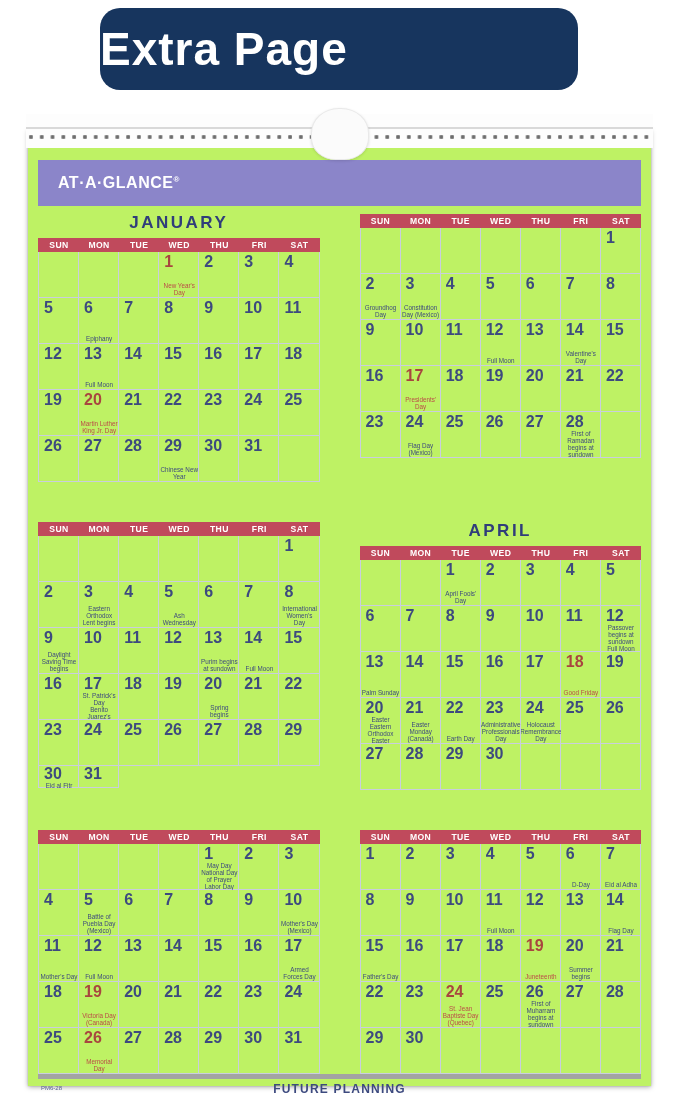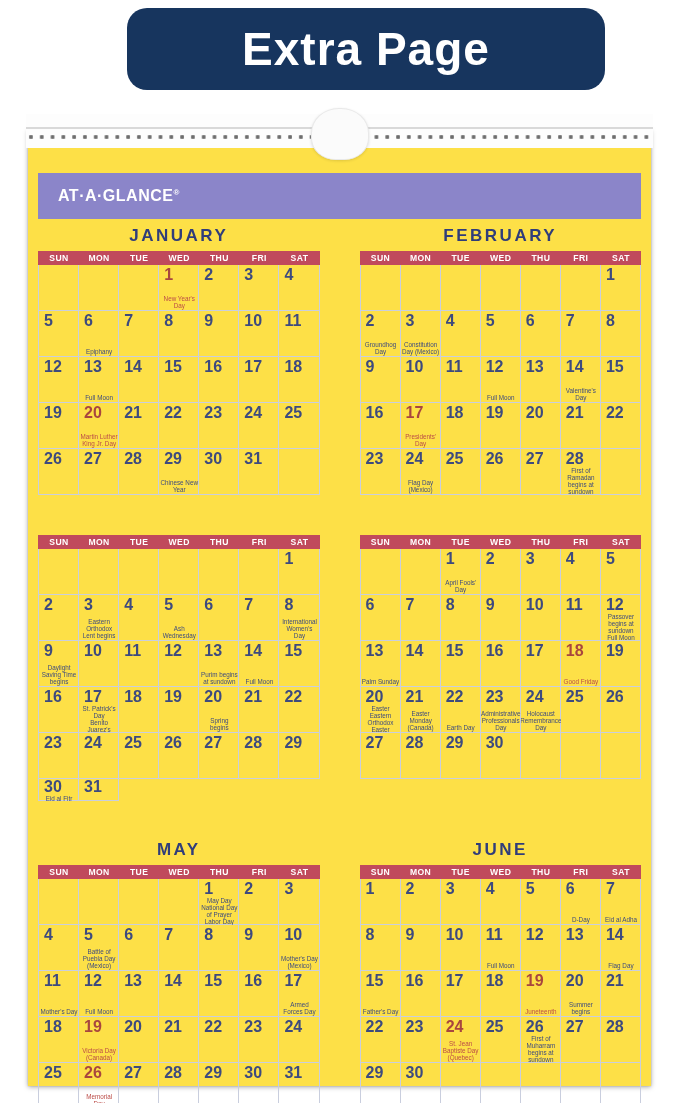--- a/index.html
+++ b/index.html
@@ -1,26 +1,26 @@
 <!DOCTYPE html>
 <html><head>
 <meta charset="utf-8">
 <style>
   html,body{margin:0;padding:0;background:#ffffff;}
   body{font-family:"Liberation Sans", sans-serif; -webkit-font-smoothing:antialiased;}
   #stage{position:relative;width:679px;height:1103px;background:#ffffff;overflow:hidden;}
 
   
   .banner{position:absolute;left:100px;top:8px;width:478px;height:82px;background:#17355e;
-    border-radius:20px;display:flex;align-items:center;justify-content:center;margin-left:27px;}
+    border-radius:20px;display:flex;align-items:center;}
   .banner span{color:#ffffff;font-size:46px;font-weight:bold;letter-spacing:1px;}
 
   
-  .page{position:absolute;left:28px;top:130px;width:623px;height:956px;background:#fde047;
-    box-shadow:0 1px 5px rgba(0,0,0,.35), 0 0 1px rgba(0,0,0,.25);padding:17px 10px;box-sizing:border-box;}
+  .page{position:absolute;left:28px;top:130px;width:623px;height:956px;background:#bef264;
+    box-shadow:0 1px 5px rgba(0,0,0,.35), 0 0 1px rgba(0,0,0,.25);padding:4px 10px;box-sizing:border-box;}
 
   
   .binding{position:absolute;left:-2px;right:-2px;top:-16px;height:34px;background-color:#fdfdfd;
     background-image:
       radial-gradient(circle 3px at 5px 23px, #6d6d6d 40%, #a8a8a8 72%, transparent 78%),
       linear-gradient(to bottom, transparent 13px, #d9d9d9 13px, #d9d9d9 15px, transparent 15px);
     background-size:10.8px 34px, 100% 34px;background-repeat:repeat-x,no-repeat;}
   .hanger{position:absolute;left:50%;top:-22px;transform:translateX(-50%);width:56px;height:50px;
     background:#fbfbfb;border:1px solid #e9e9e9;border-radius:48% 48% 42% 42%;
     box-shadow:0 1px 3px rgba(0,0,0,.12);z-index:3;}
@@ -181,21 +181,20 @@
             <div class="cell">
               <span class="num">30</span>
             </div>
             <div class="cell">
               <span class="num">31</span>
             </div>
             <div class="cell blank"></div>
           </div>
         </section>
         <section class="month">
-          <div class="mtitle">FEBRUARY</div>
           <div class="grid">
             <div class="dow">SUN</div>
             <div class="dow">MON</div>
             <div class="dow">TUE</div>
             <div class="dow">WED</div>
             <div class="dow">THU</div>
             <div class="dow">FRI</div>
             <div class="dow">SAT</div>
             <div class="cell blank"></div>
             <div class="cell blank"></div>
@@ -416,20 +415,21 @@
               <span class="num">31</span>
             </div>
             <div class="cell half ghost"></div>
             <div class="cell half ghost"></div>
             <div class="cell half ghost"></div>
             <div class="cell half ghost"></div>
             <div class="cell half ghost"></div>
           </div>
         </section>
         <section class="month">
+          <div class="mtitle">APRIL</div>
           <div class="grid">
             <div class="dow">SUN</div>
             <div class="dow">MON</div>
             <div class="dow">TUE</div>
             <div class="dow">WED</div>
             <div class="dow">THU</div>
             <div class="dow">FRI</div>
             <div class="dow">SAT</div>
             <div class="cell blank"></div>
             <div class="cell blank"></div>
@@ -533,21 +533,20 @@
             </div>
             <div class="cell">
               <span class="num">30</span>
             </div>
             <div class="cell blank"></div>
             <div class="cell blank"></div>
             <div class="cell blank"></div>
           </div>
         </section>
         <section class="month">
-          <div class="mtitle">MAY</div>
           <div class="grid">
             <div class="dow">SUN</div>
             <div class="dow">MON</div>
             <div class="dow">TUE</div>
             <div class="dow">WED</div>
             <div class="dow">THU</div>
             <div class="dow">FRI</div>
             <div class="dow">SAT</div>
             <div class="cell blank"></div>
             <div class="cell blank"></div>
@@ -652,21 +651,20 @@
             </div>
             <div class="cell">
               <span class="num">30</span>
             </div>
             <div class="cell">
               <span class="num">31</span>
             </div>
           </div>
         </section>
         <section class="month">
-          <div class="mtitle">JUNE</div>
           <div class="grid">
             <div class="dow">SUN</div>
             <div class="dow">MON</div>
             <div class="dow">TUE</div>
             <div class="dow">WED</div>
             <div class="dow">THU</div>
             <div class="dow">FRI</div>
             <div class="dow">SAT</div>
             <div class="cell">
               <span class="num">1</span>

